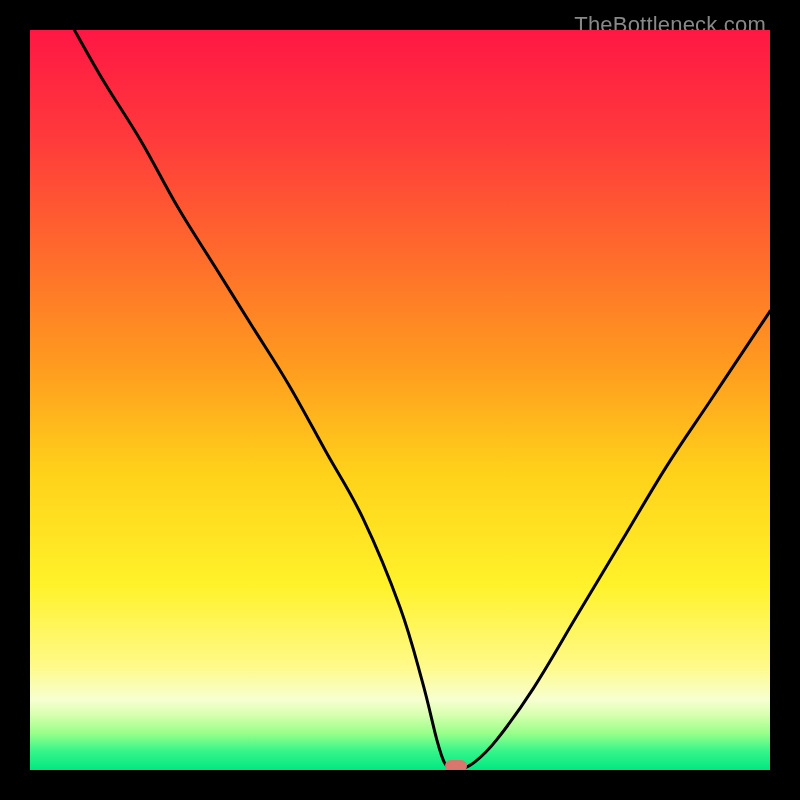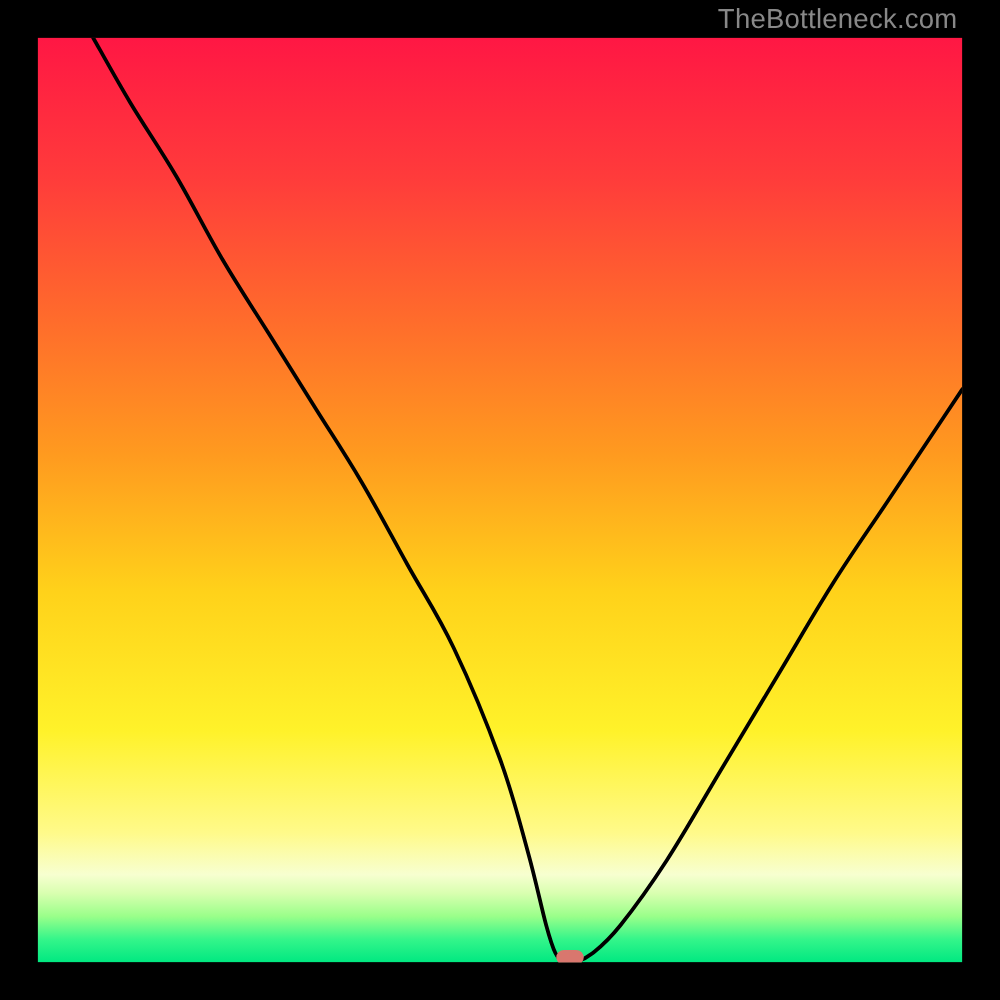--- a/index.html
+++ b/index.html
@@ -24,21 +24,21 @@
     width: 740px;
     height: 740px;
     overflow: hidden;
   }
   .gradient-bg {
     position: absolute;
     inset: 0;
   }
   .watermark {
     position: absolute;
-    top: 2px;
+    top: 12px;
     right: 34px;
     color: #888;
     font-size: 22px;
     font-weight: 500;
     letter-spacing: 0.2px;
   }
   .curve {
     position: absolute;
     inset: 0;
   }

